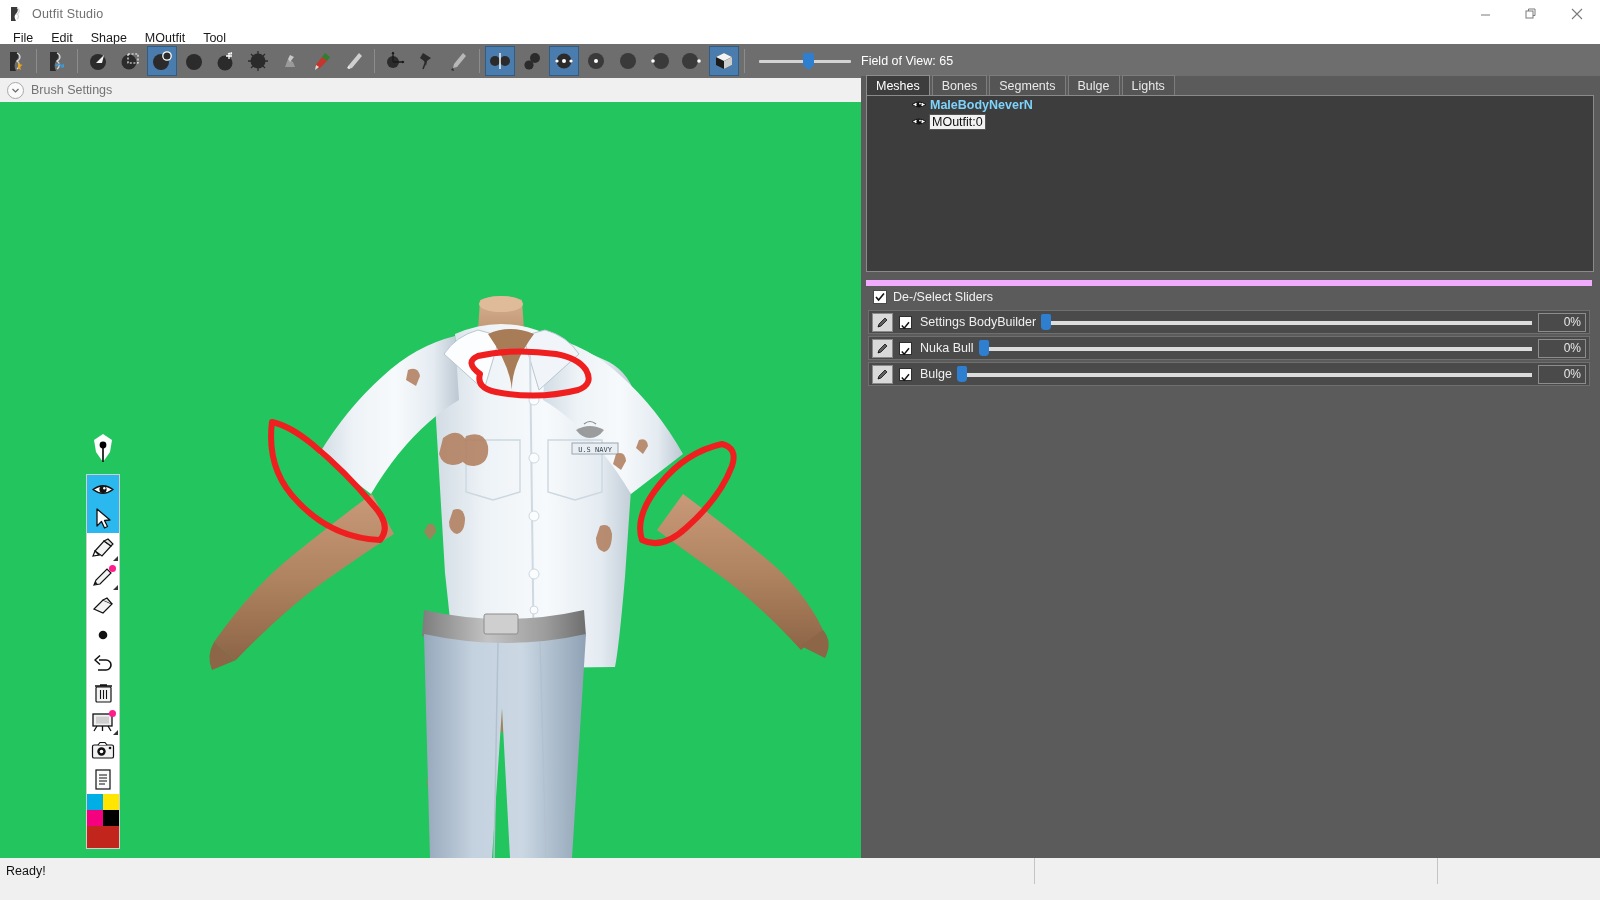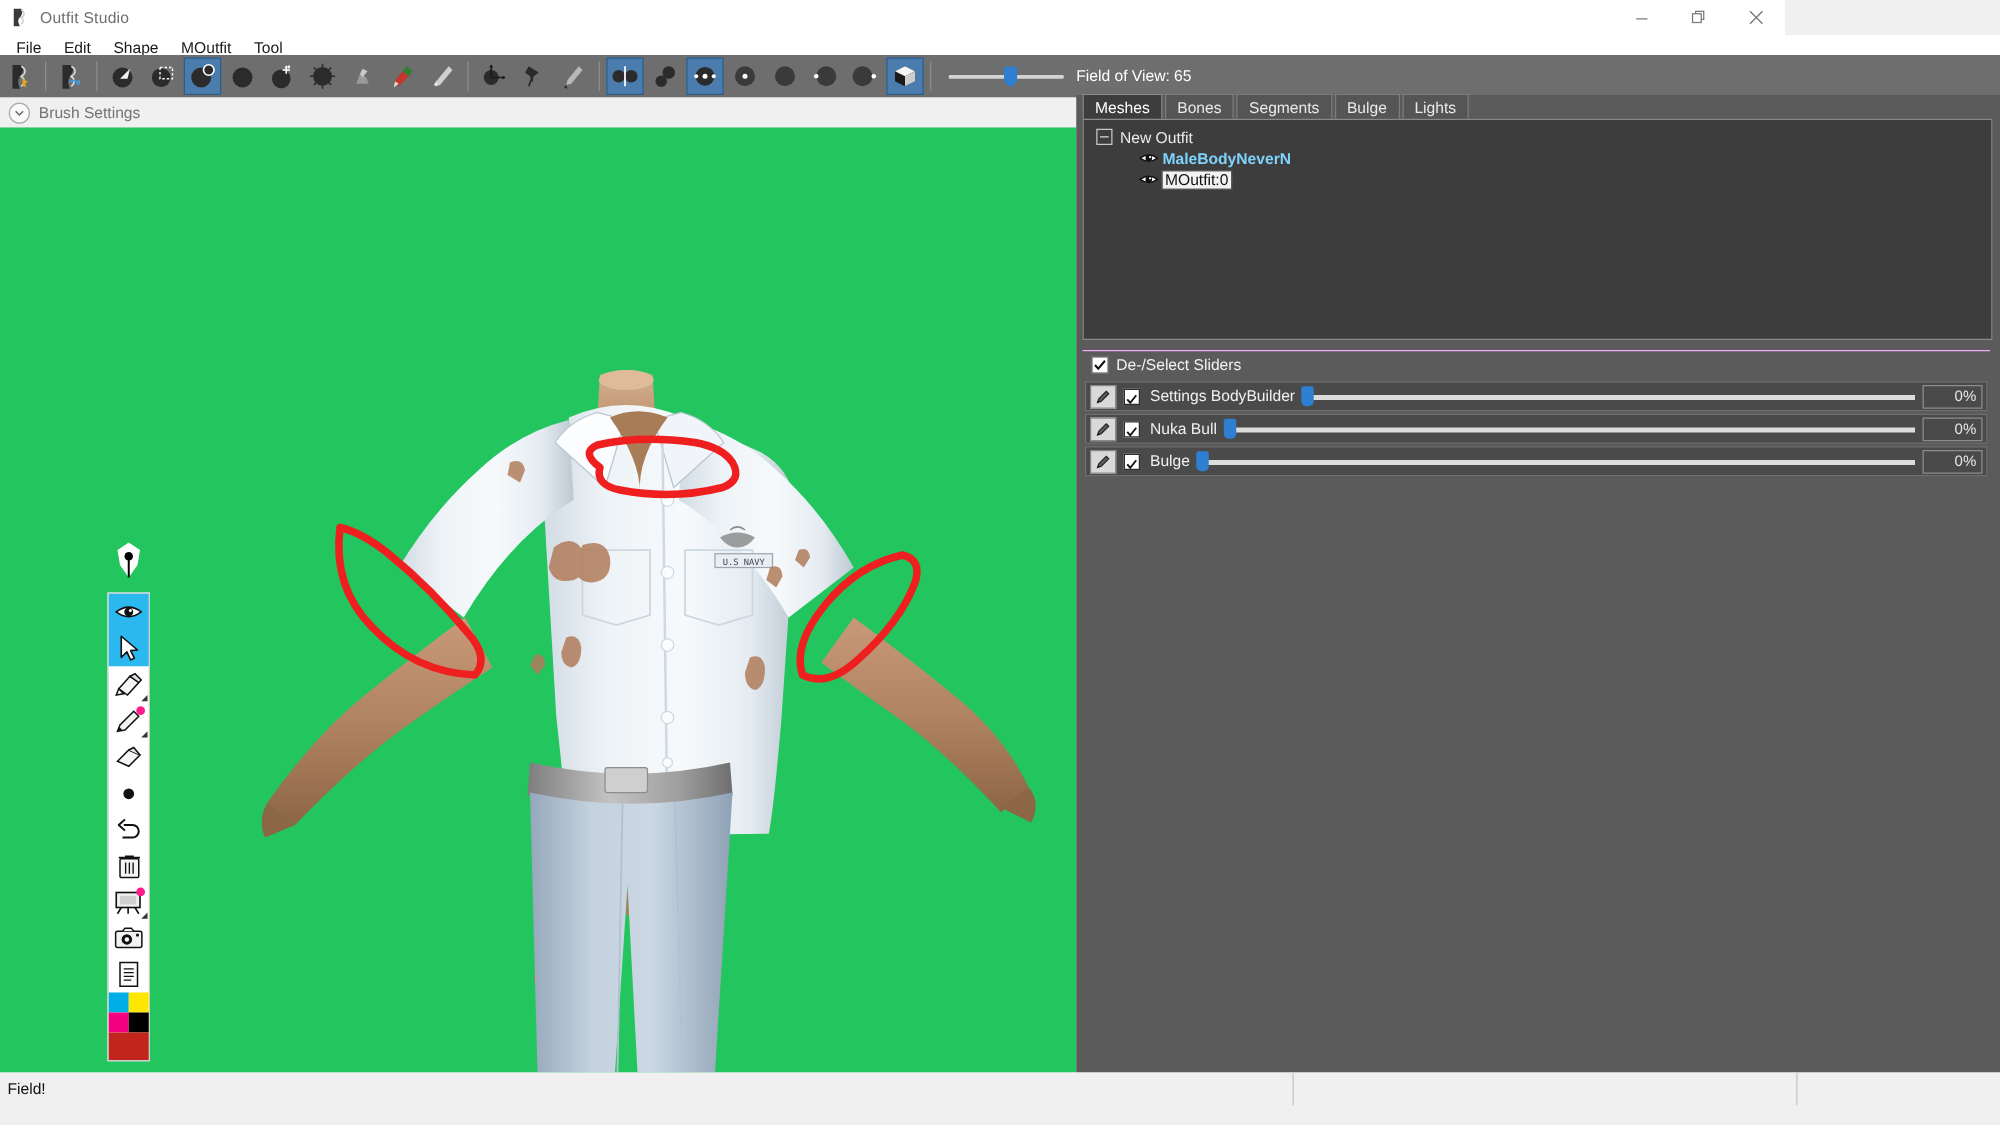--- a/index.html
+++ b/index.html
@@ -6,21 +6,21 @@
   body{
     width:1600px;height:900px;overflow:hidden;
     font-family:"Liberation Sans", sans-serif;
     background:#f0f0f0;
     -webkit-font-smoothing:antialiased;
   }
   .app{position:relative;width:1600px;height:900px;}
 
   
   .titlebar{
-    position:absolute;left:0;top:0;width:1428px;height:28px;
+    position:absolute;left:0;top:0;width:1600px;height:28px;
     background:#ffffff;display:flex;align-items:center;
   }
   .title-icon{
     width:16px;height:16px;margin-left:8px;margin-right:8px;
     position:relative;flex:none;
   }
   .title-text{font-size:12.5px;color:#6f6f6f;letter-spacing:.2px;}
   .win-controls{margin-left:auto;display:flex;height:28px;}
   .win-btn{
     width:46px;height:28px;display:flex;align-items:center;justify-content:center;
@@ -136,21 +136,21 @@
   .tree-child{padding-left:44px;}
   .eye-ico{width:16px;height:11px;margin-right:3px;flex:none;}
   .lbl-green{color:#7dd3fc;font-weight:bold;}
   .lbl-sel{
     background:#f2f2f2;color:#111;padding:0 2px;outline:1px solid #555;
   }
 
   
   .slider-panel{
     position:absolute;left:5px;top:204px;width:726px;height:573px;
-    background:#5b5b5b;border-top:1px solid #f0abfc;
+    background:#5b5b5b;border-top:6px solid #f0abfc;
   }
   .deselect-row{
     height:22px;display:flex;align-items:center;padding-left:7px;
   }
   .chk{
     width:12px;height:12px;background:#ffffff;border:1px solid #4a4a4a;
     margin-right:6px;position:relative;flex:none;
   }
   .chk svg{position:absolute;left:0;top:0;}
   .deselect-label{font-size:12.5px;color:#f2f2f2;}
@@ -629,26 +629,20 @@
 
     <div class="tabs">
       <div class="tab active">Meshes</div>
       <div class="tab">Bones</div>
       <div class="tab">Segments</div>
       <div class="tab">Bulge</div>
       <div class="tab">Lights</div>
     </div>
 
     <div class="tree-box">
-      <div class="tree-row tree-root" style="margin-top:5px;">
-        <span class="expander">
-            <i></i>
-          </span>
-        <span>New Outfit</span>
-      </div>
       <div class="tree-row tree-child">
         <span class="eye-ico">
           <svg width="16" height="11" viewBox="0 0 16 11">
             <path d="M1 5.5 Q8 0.5 15 5.5 Q8 10.5 1 5.5 Z" fill="#fff" stroke="#111" stroke-width="1"></path>
             <circle cx="8" cy="5.5" r="2.6" fill="#111"></circle>
             <circle cx="9" cy="4.6" r=".9" fill="#fff"></circle>
           </svg>
         </span>
         <span class="lbl-green">MaleBodyNeverN</span>
       </div>
@@ -730,20 +724,20 @@
         <span class="track-wrap">
           <span class="track"></span>
           <span class="thumb" style="left:-3px;"></span>
         </span>
         <span class="value-box">0%</span>
       </div>
     </div>
   </div>
 
   <div class="statusbar">
-    <div class="status-cell" style="width:1040px">Field!</div>
+    <div class="status-cell" style="width:1040px">Ready!</div>
     <div class="status-sep"></div>
     <div class="status-cell" style="width:400px"></div>
     <div class="status-sep"></div>
     <div class="status-cell" style="width:158px"></div>
   </div>
 
 </div>
 
 </body></html>

